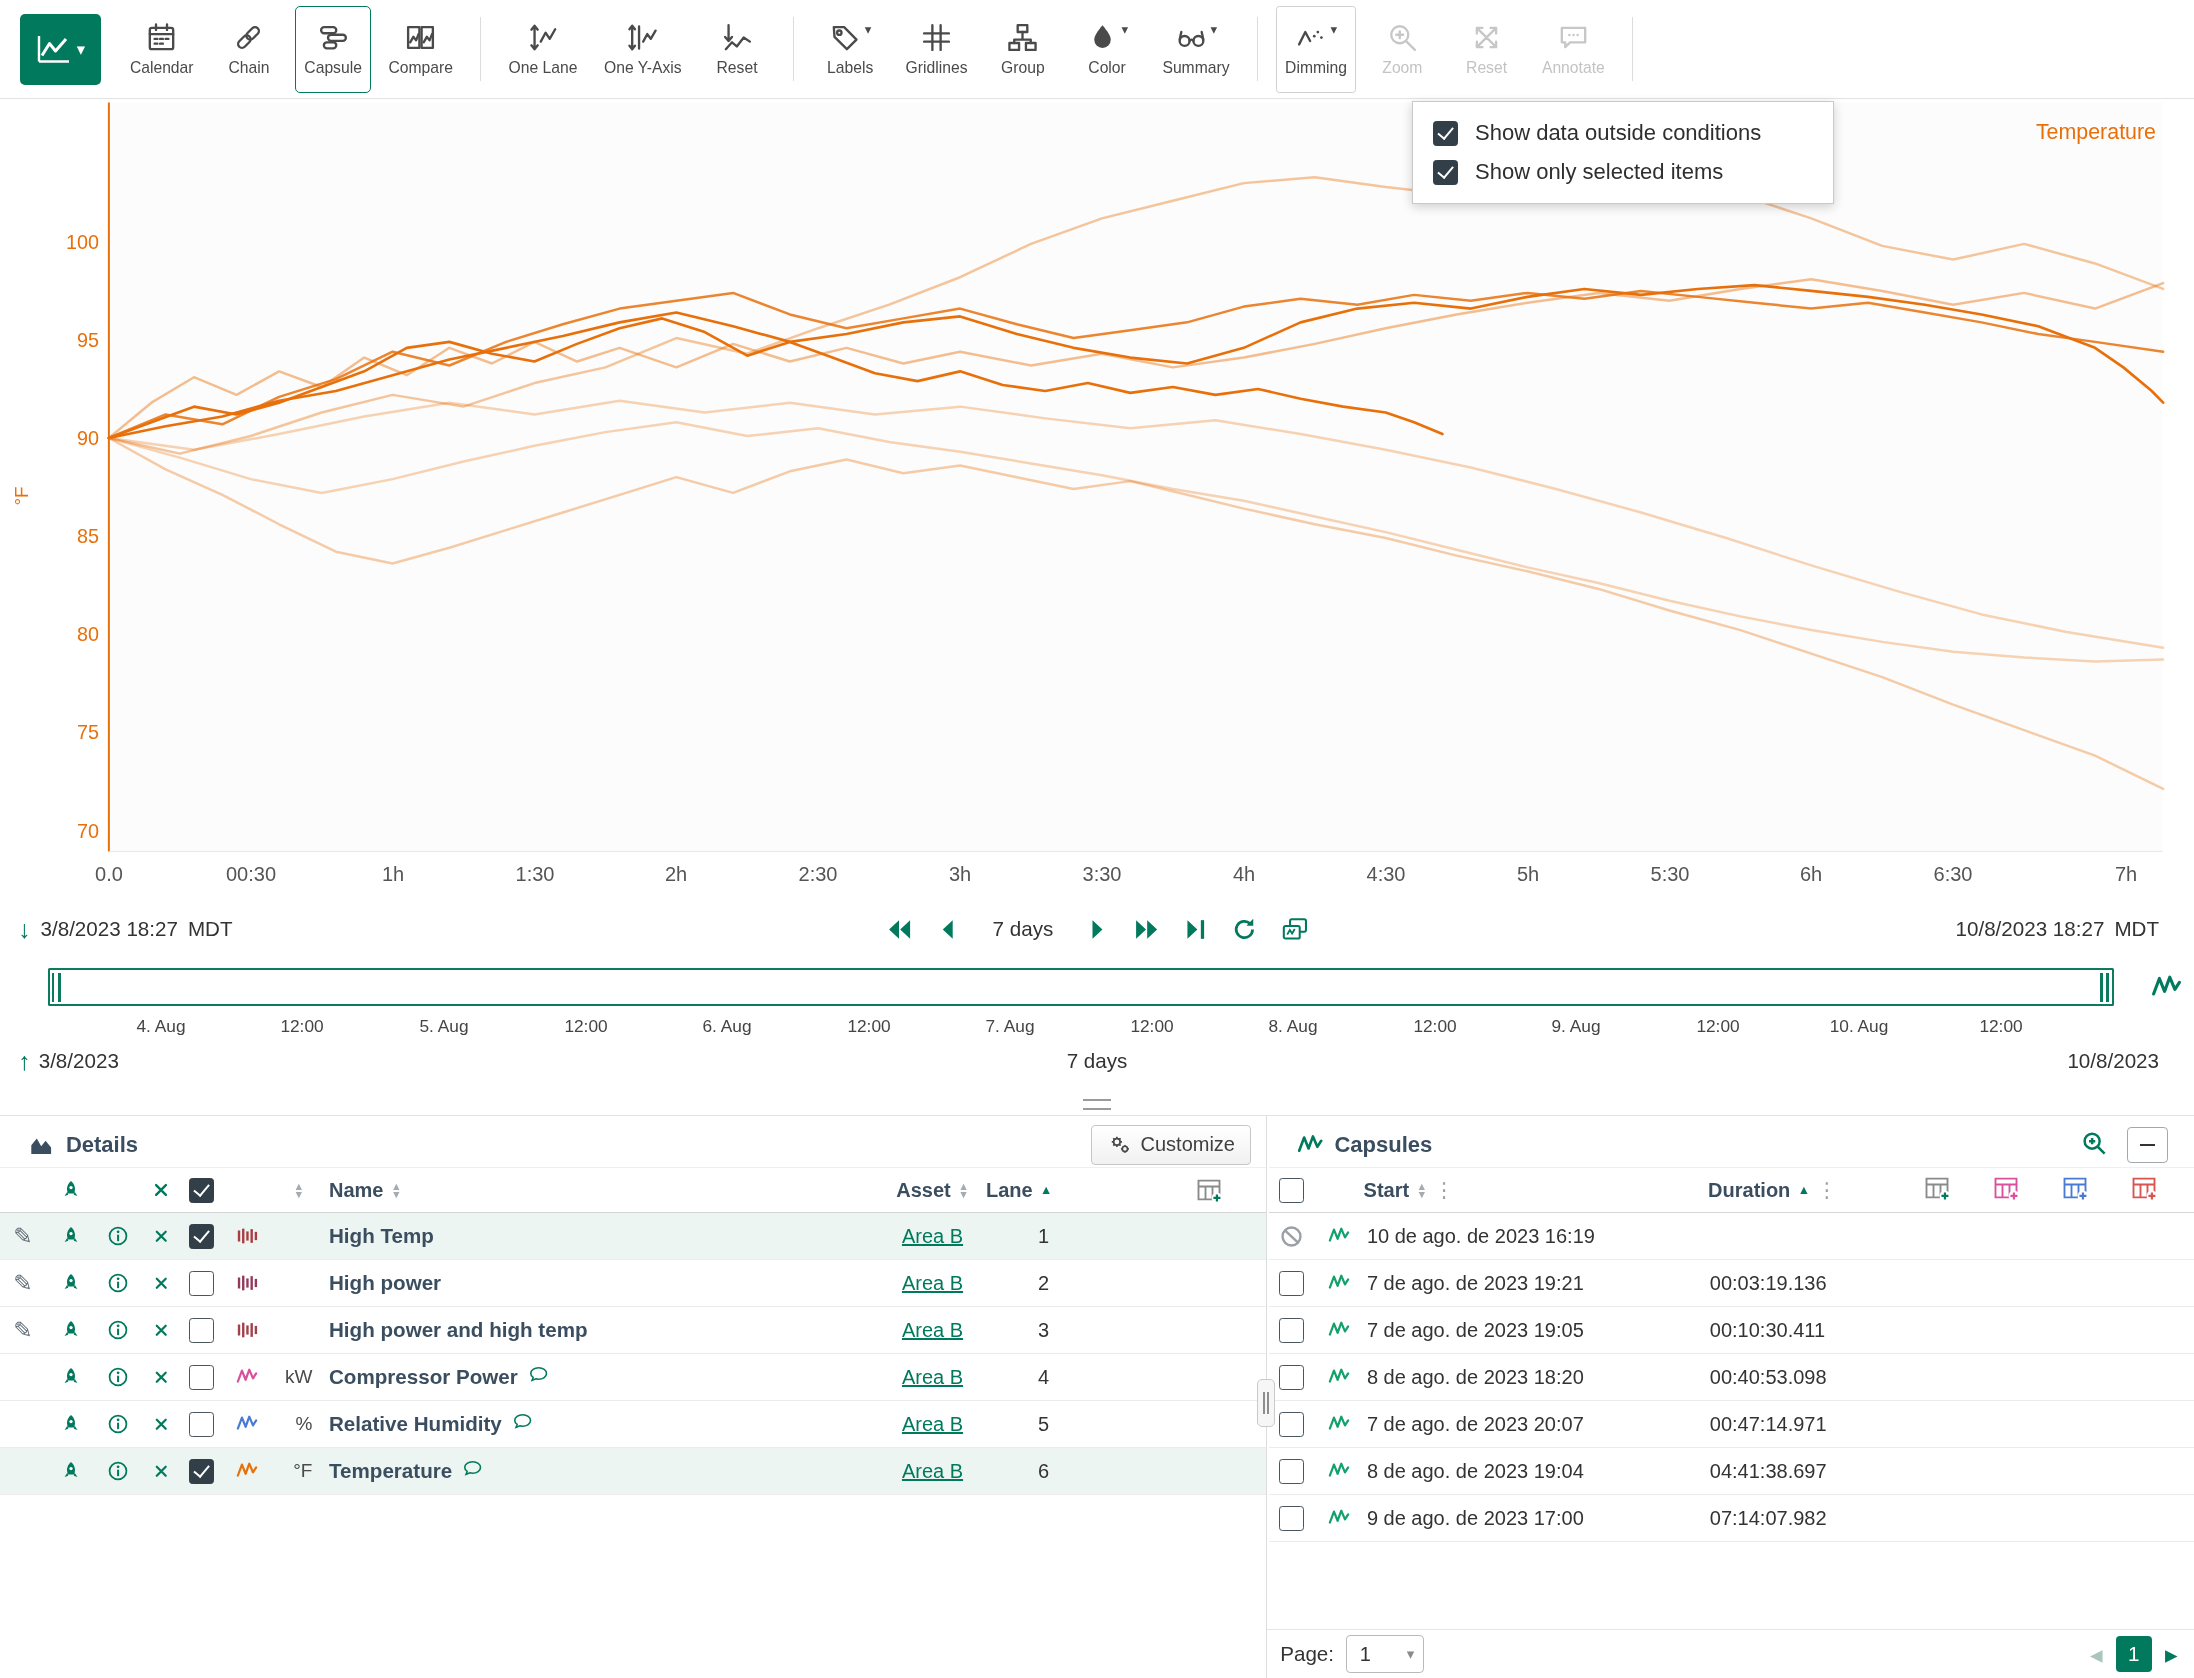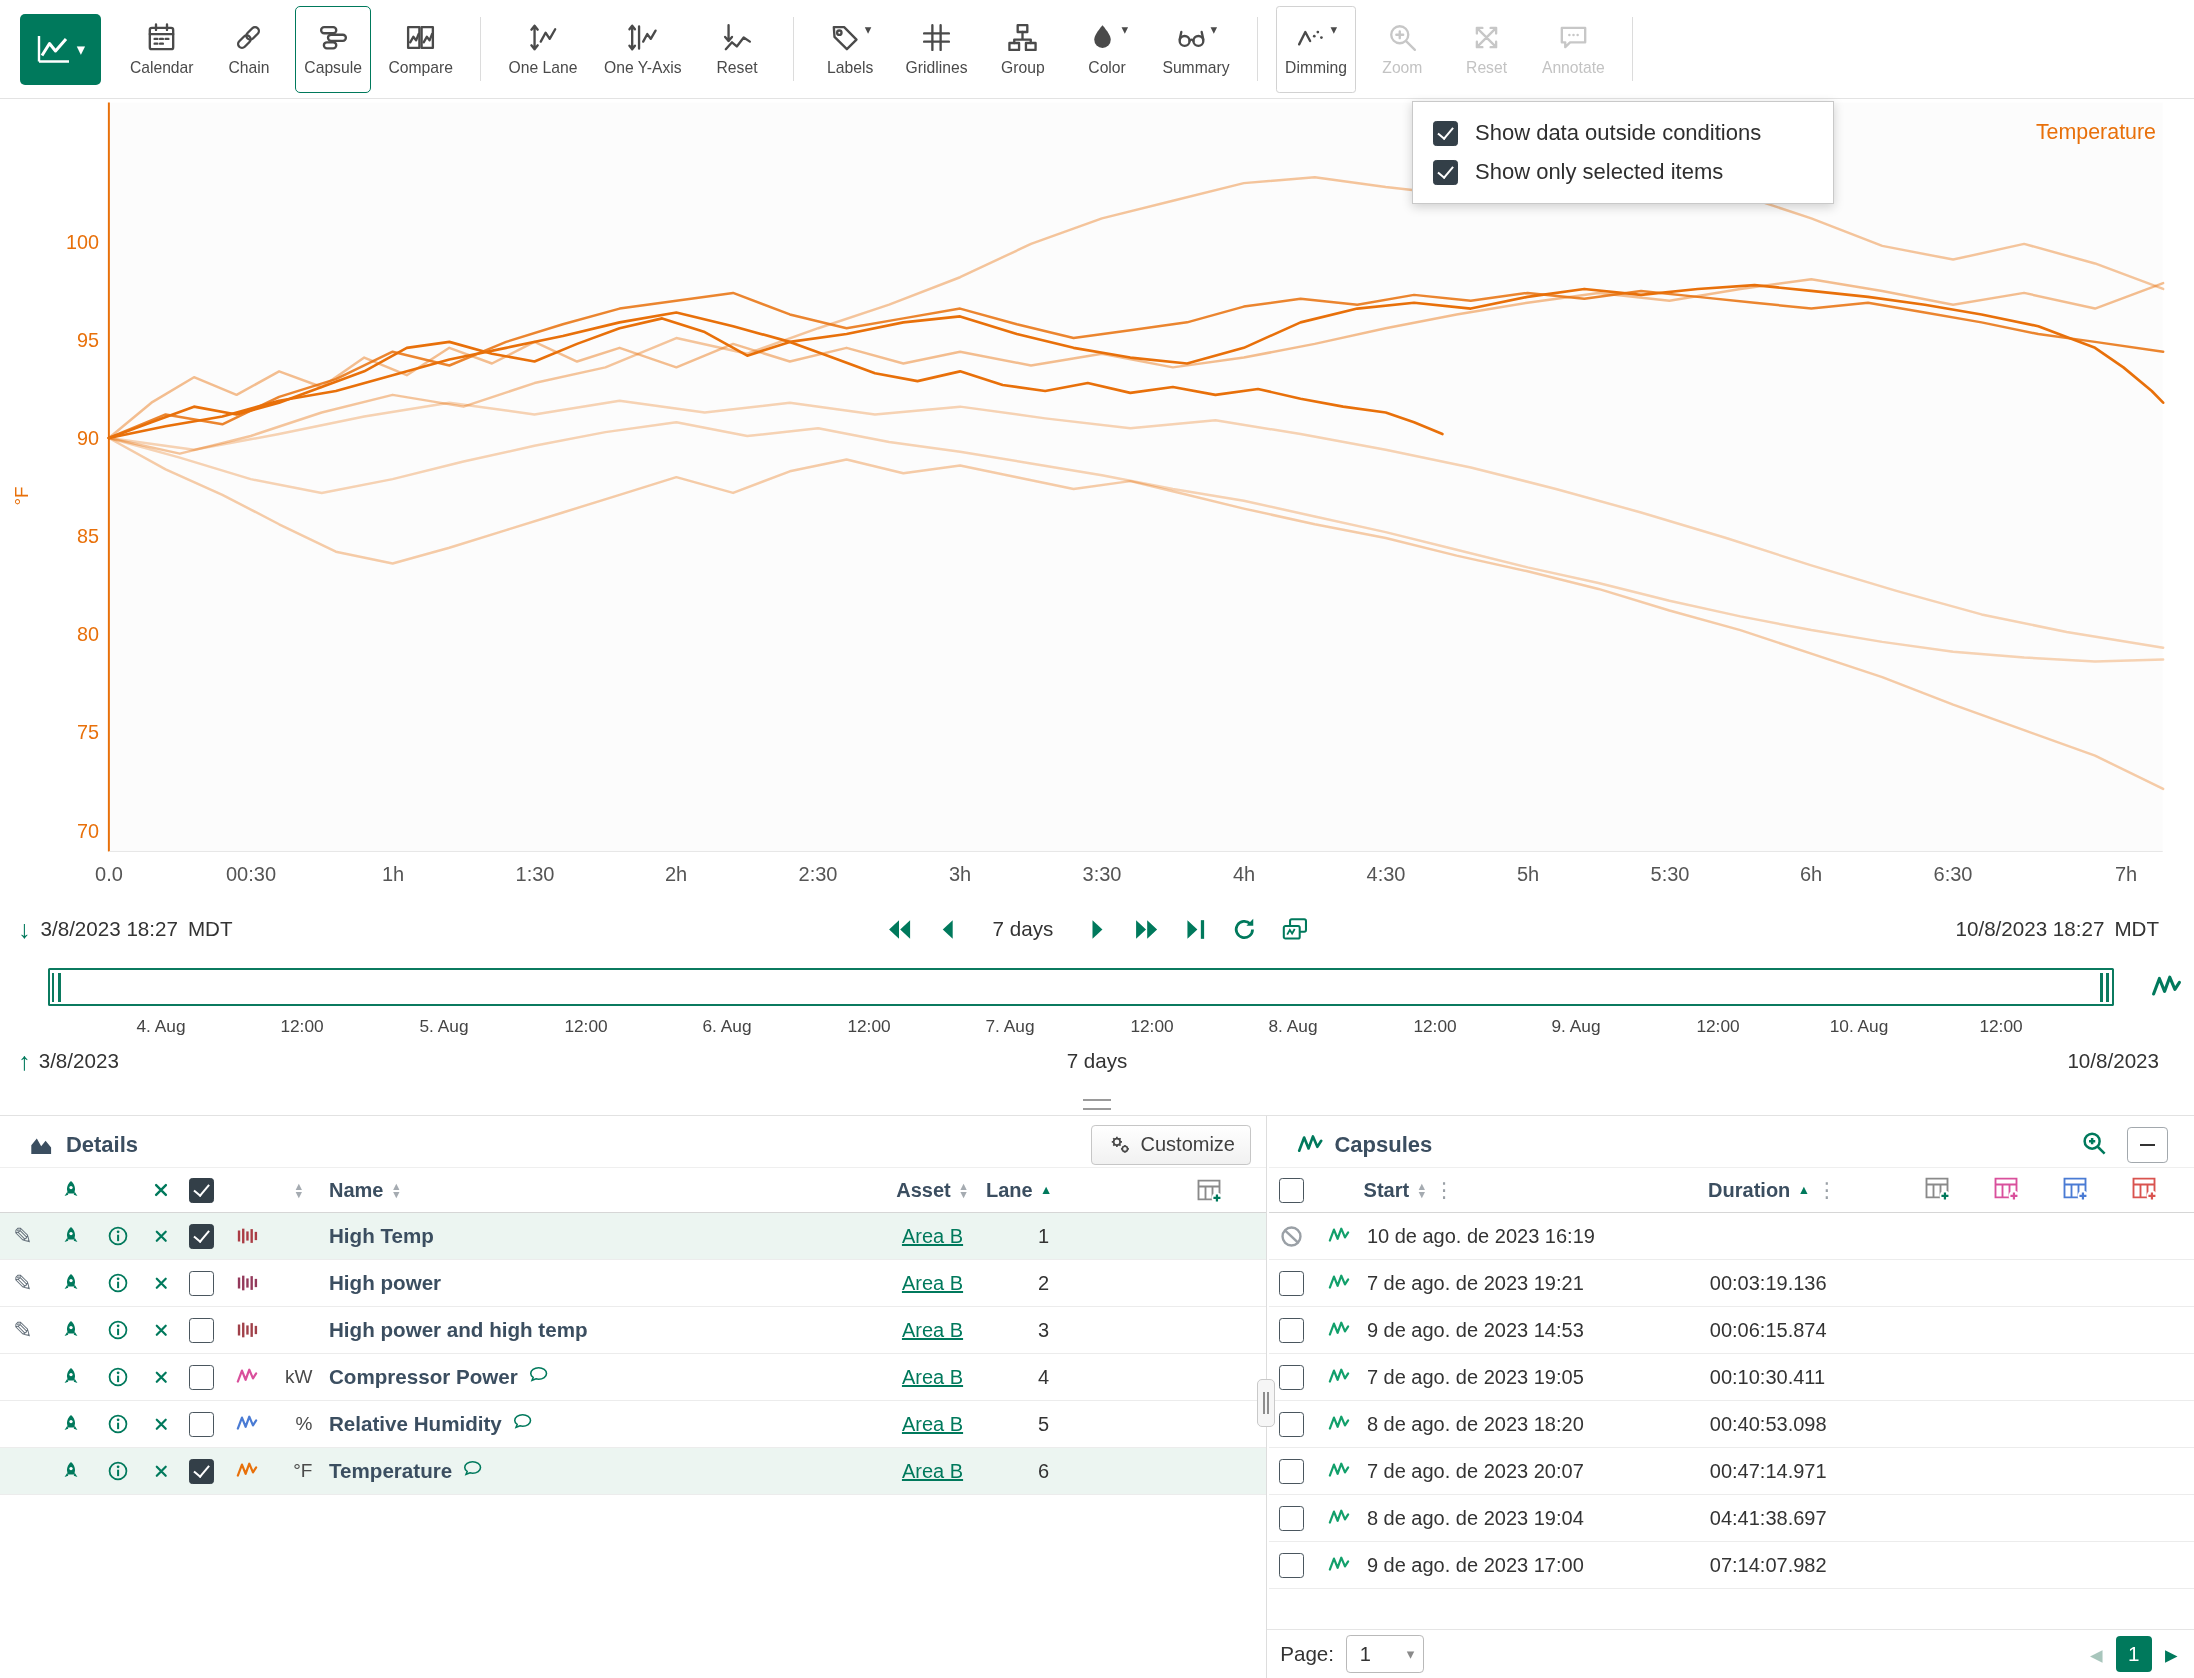--- a/index.html
+++ b/index.html
@@ -870,33 +870,20 @@
     </div>
     <div class="c-row">
       <span class="cell-c">
           <span class="cb"></span>
         </span>
       <span class="cell-c" style="color:#12A06B">
           <svg class="rowic" viewBox="0 0 24 24">
             <use href="#i-squiggle"></use>
           </svg>
         </span>
-      <span class="start-txt">9 de ago. de 2023 14:53</span>
-      <span class="dur-txt">00:06:15.874</span>
-      <span></span>
-    </div>
-    <div class="c-row">
-      <span class="cell-c">
-          <span class="cb"></span>
-        </span>
-      <span class="cell-c" style="color:#12A06B">
-          <svg class="rowic" viewBox="0 0 24 24">
-            <use href="#i-squiggle"></use>
-          </svg>
-        </span>
       <span class="start-txt">7 de ago. de 2023 19:05</span>
       <span class="dur-txt">00:10:30.411</span>
       <span></span>
     </div>
     <div class="c-row">
       <span class="cell-c">
           <span class="cb"></span>
         </span>
       <span class="cell-c" style="color:#12A06B">
           <svg class="rowic" viewBox="0 0 24 24">

